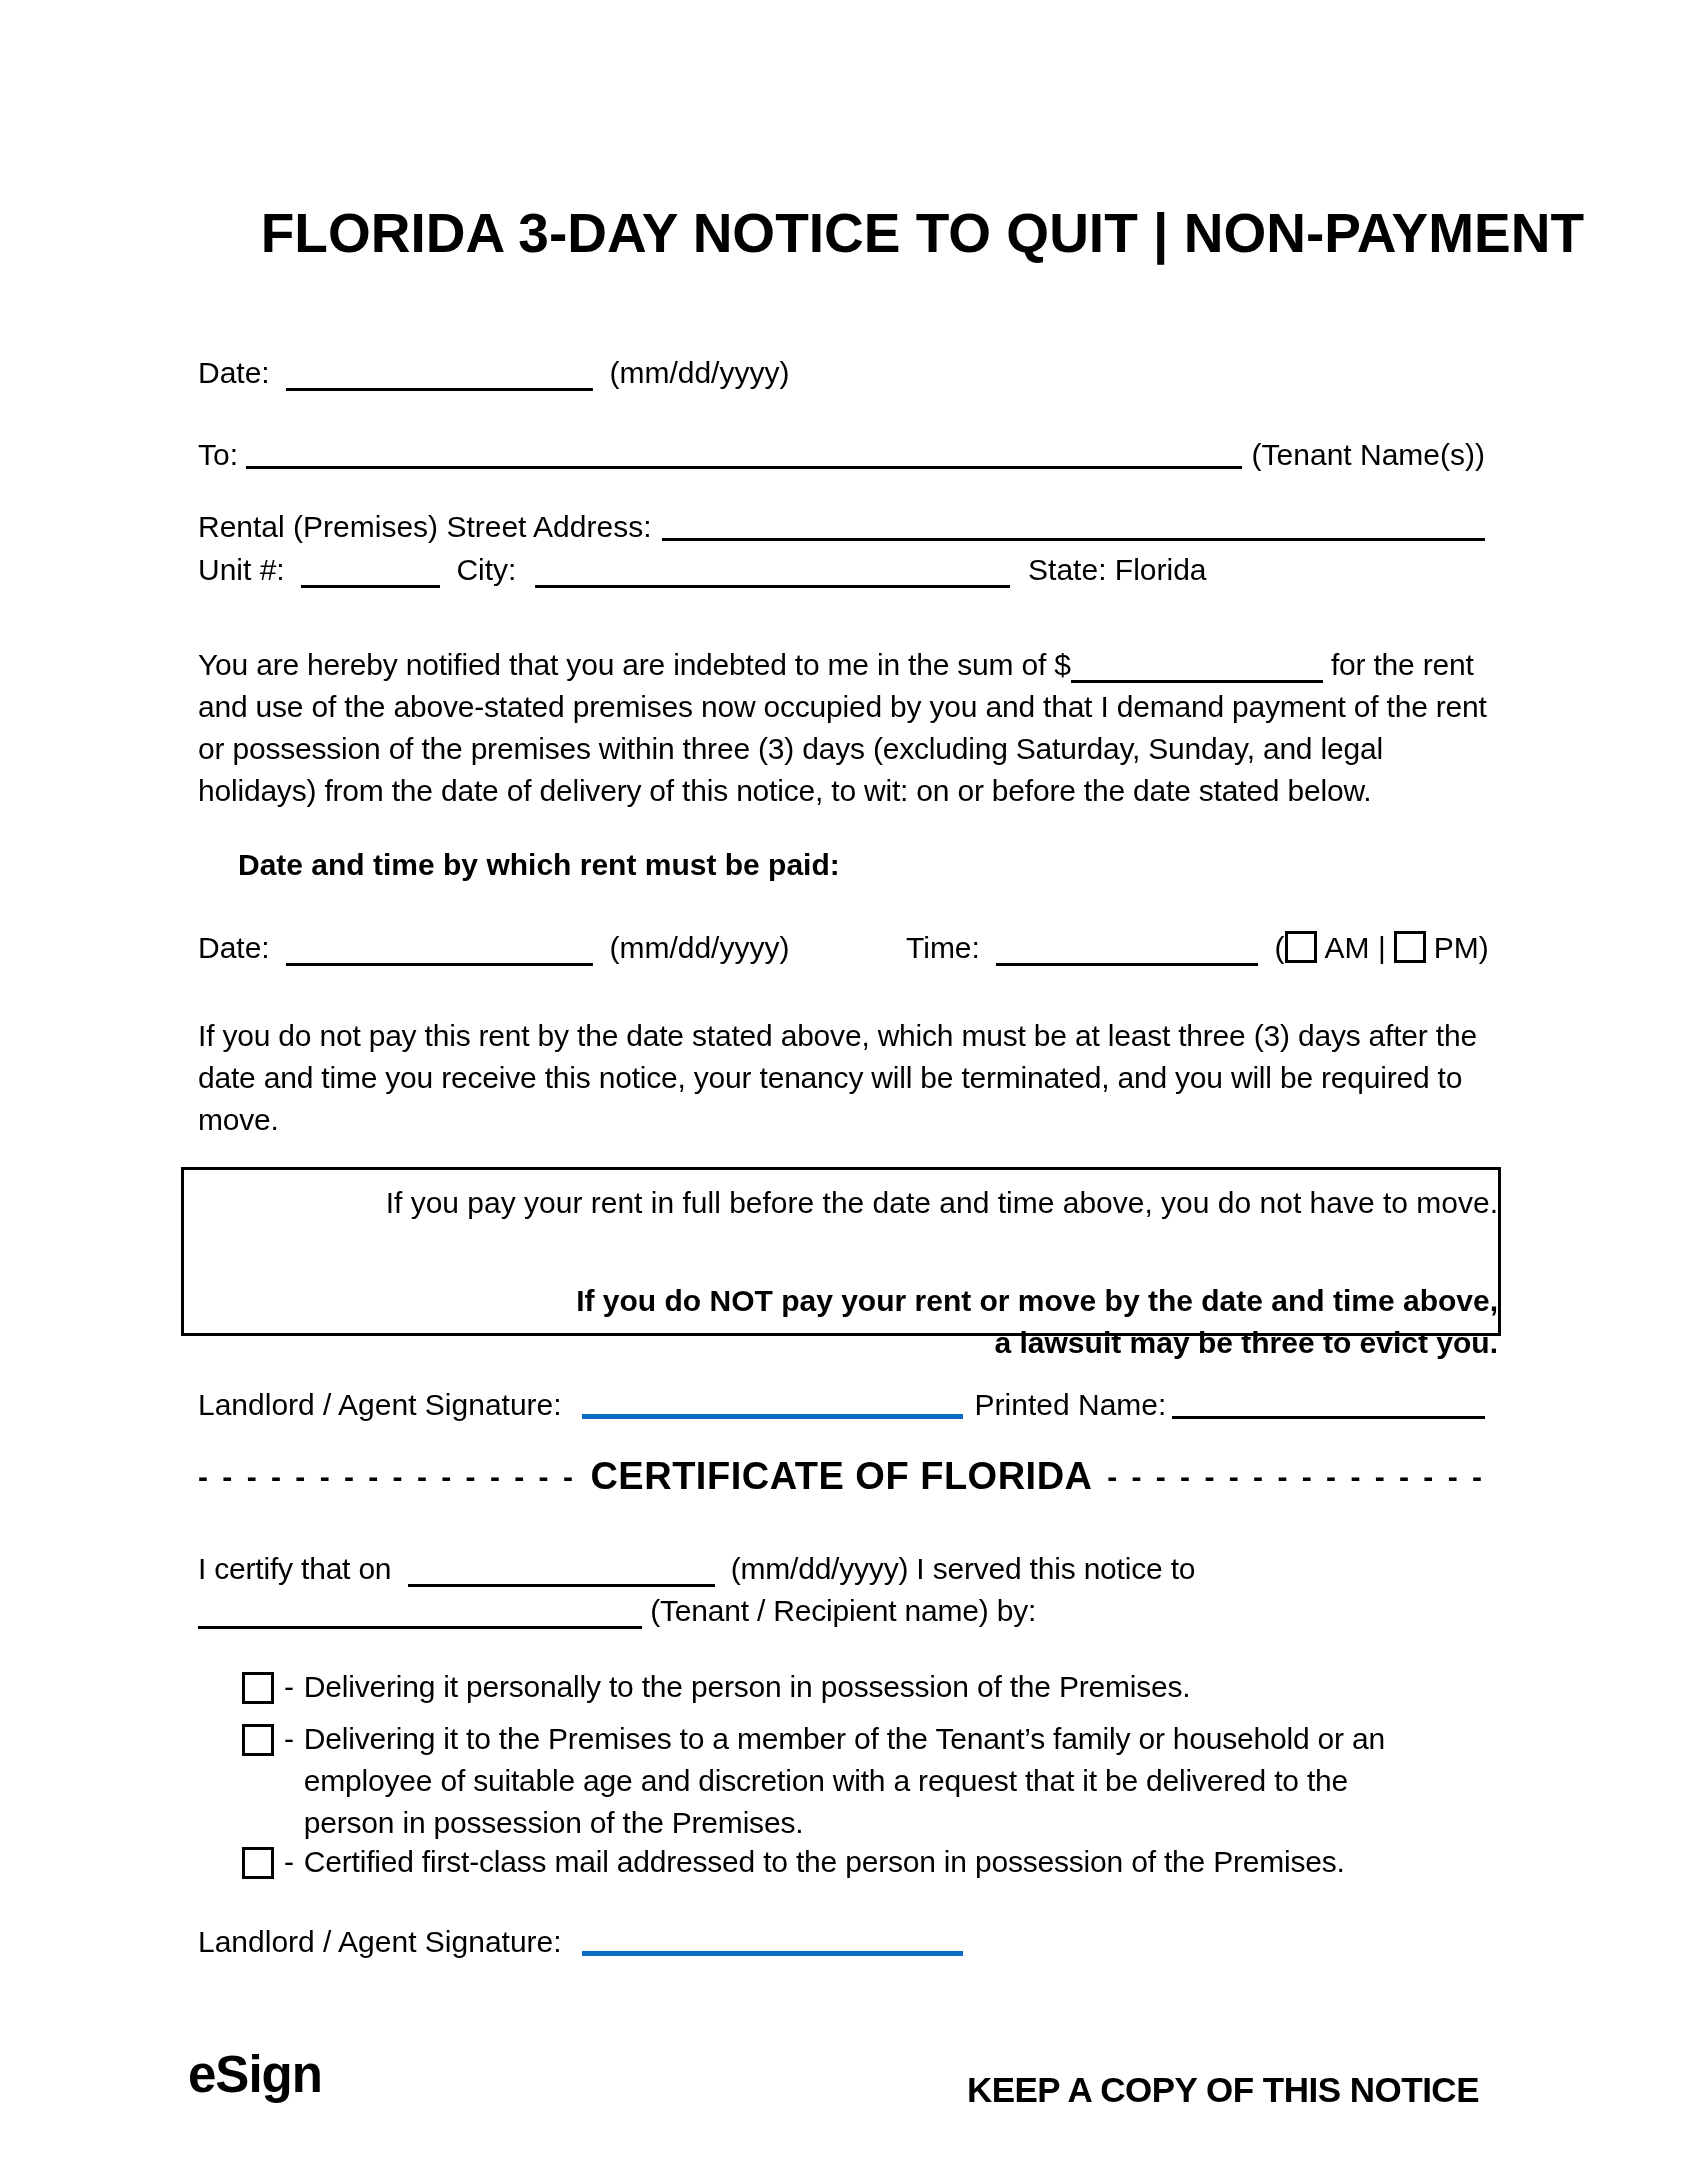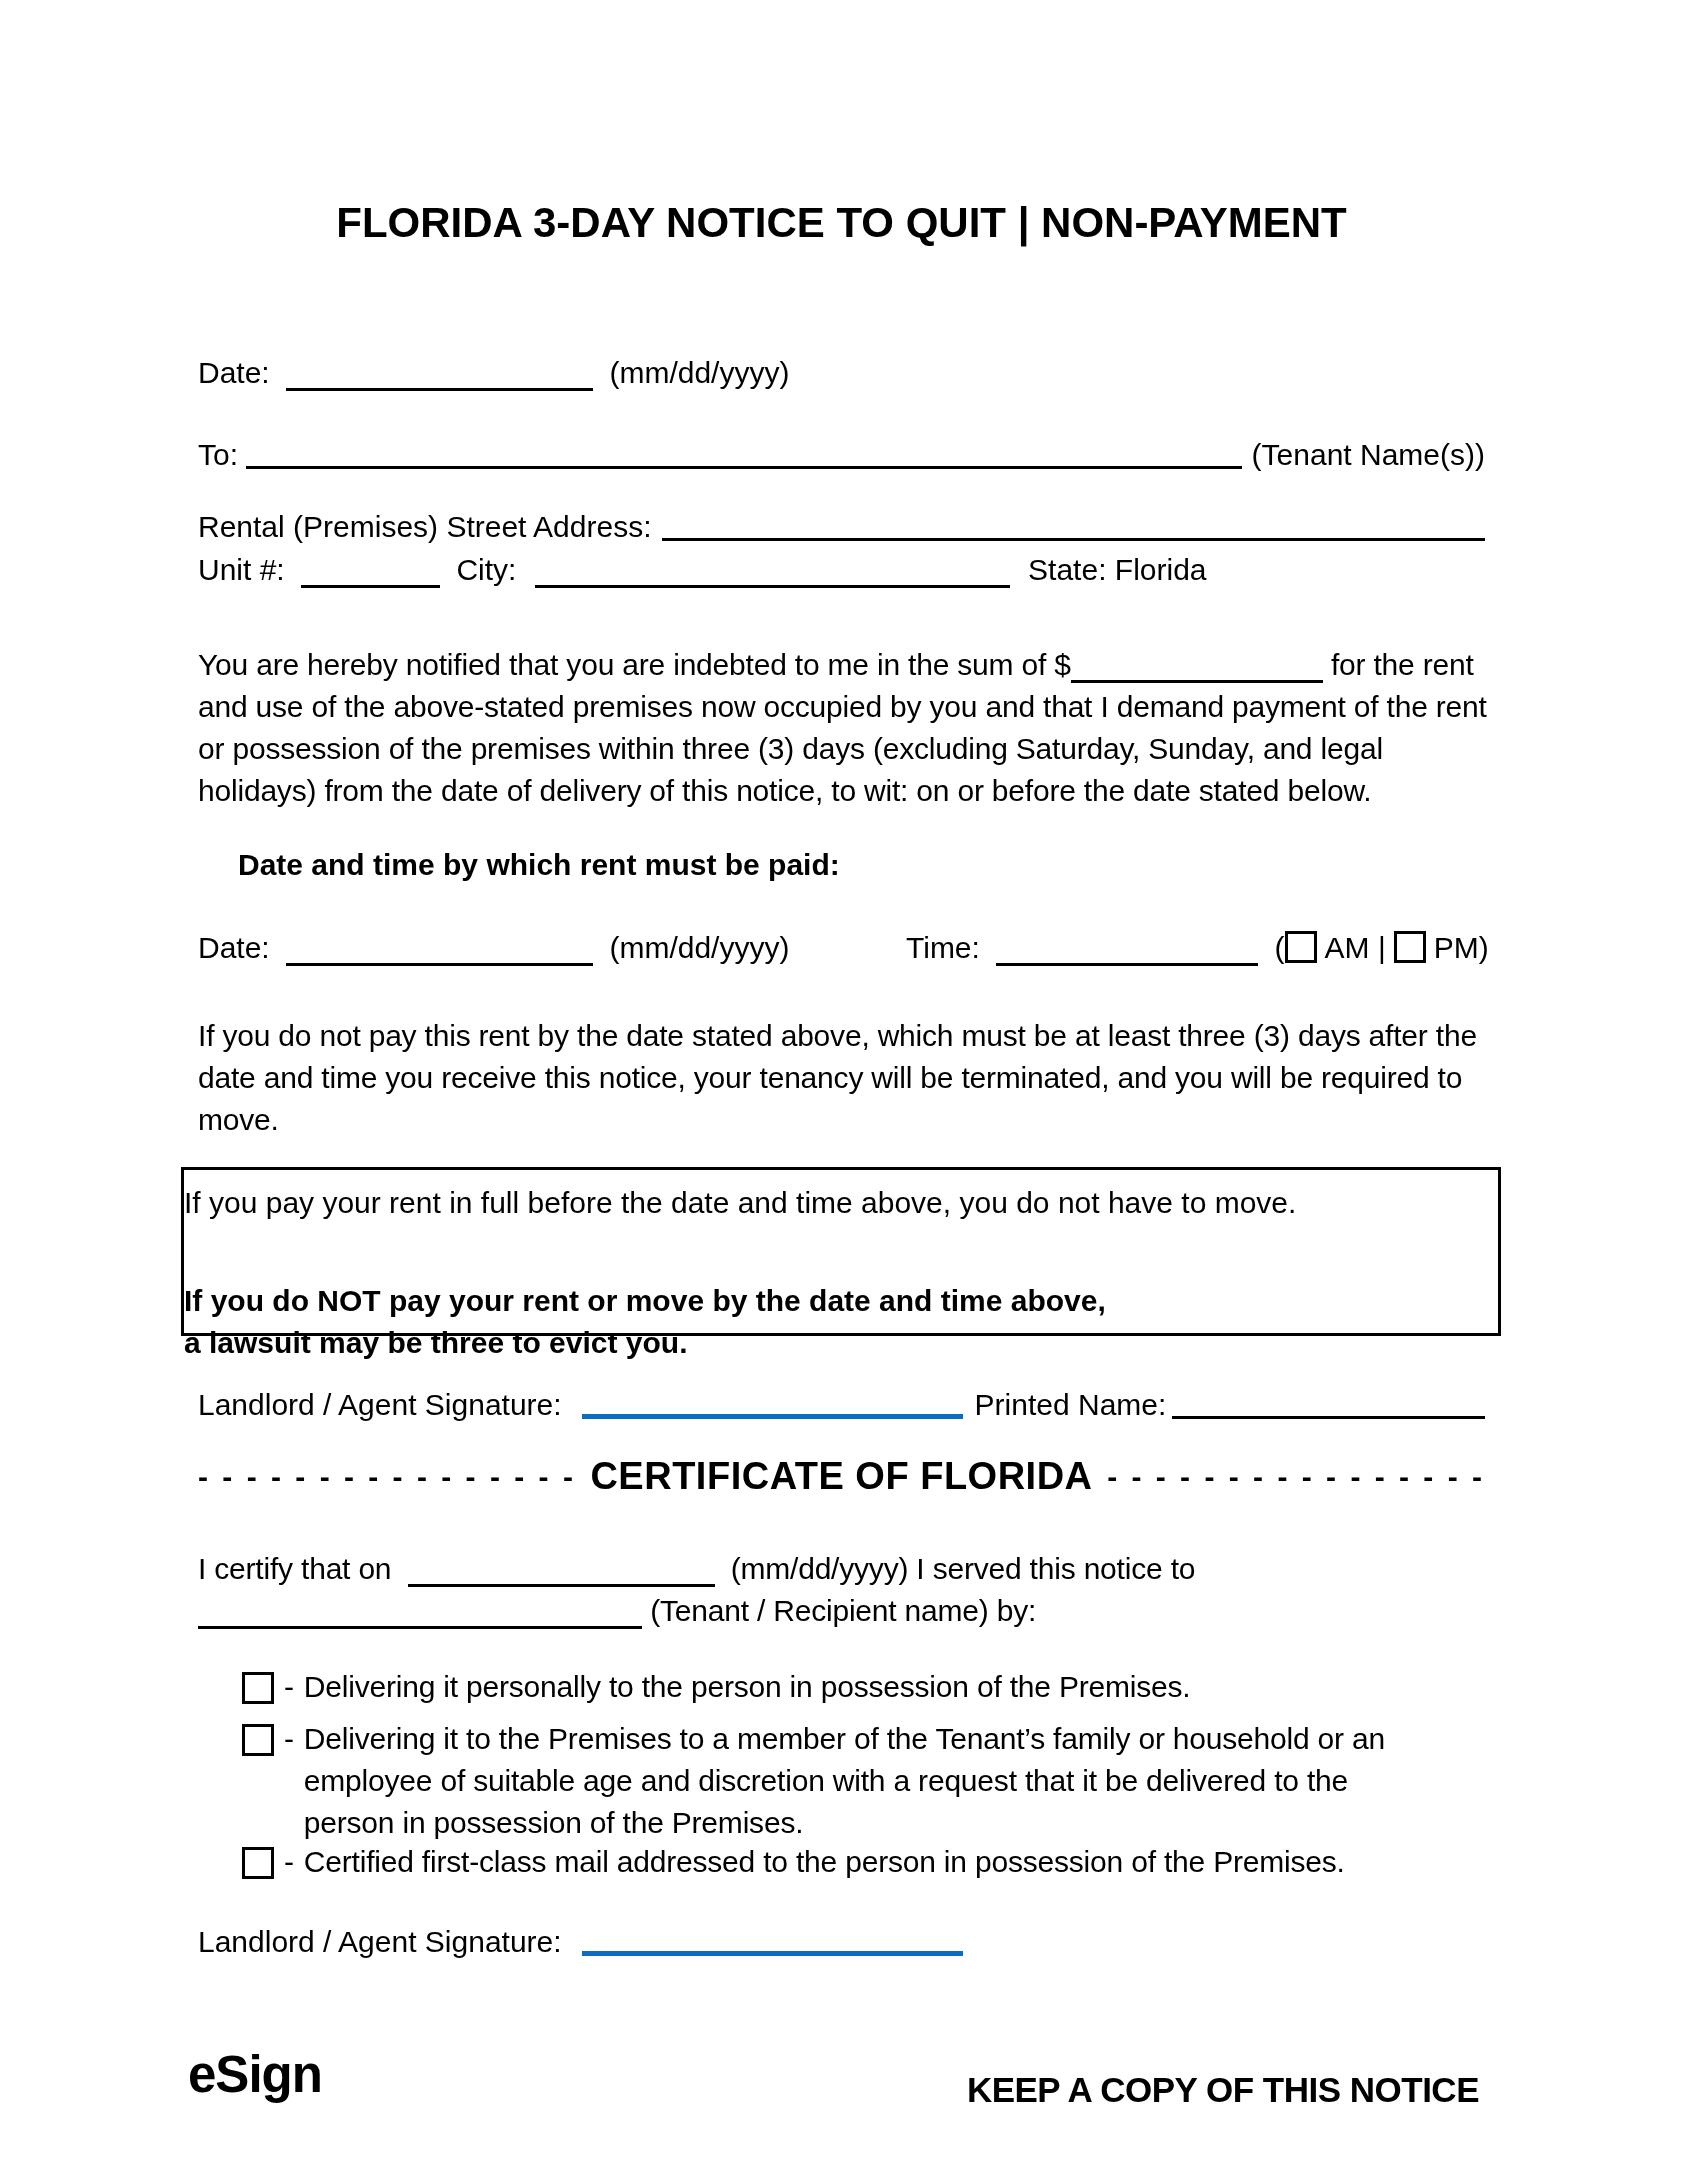--- a/index.html
+++ b/index.html
@@ -11,22 +11,22 @@
     color:#000;
     overflow:hidden;
   }
   .row{
     position:absolute;left:198px;width:1287px;
     font-size:30px;line-height:41px;white-space:nowrap;
   }
   .flex{display:flex;align-items:flex-end;}
   .bold{font-weight:bold;margin-left:40px;}
   .title{
-    position:absolute;top:194px;left:99px;width:1485px;
-    text-align:center;font-size:42px;font-weight:bold;line-height:57px;
+    position:absolute;top:205px;left:99px;width:1485px;
+    text-align:right;font-size:55px;font-weight:bold;line-height:57px;
     letter-spacing:0px;
   }
   .blank{
     display:inline-block;
     border-bottom:3px solid #000;
     height:30px;vertical-align:-8px;
   }
   .flex .blank{height:3px;vertical-align:baseline;margin-bottom:6px;}
   .blank.grow{flex:1 1 auto;}
   .blank.blue{border-bottom:5px solid #0a6cc2;}
@@ -38,21 +38,21 @@
   }
   .pre{white-space:pre;}
   .cb{
     display:inline-block;width:26px;height:26px;
     border:3px solid #000;background:#fff;
     vertical-align:-5px;
   }
   .warnbox{
     position:absolute;left:181px;top:1167px;width:1320px;height:169px;
     border:3px solid #000;box-sizing:border-box;
-    text-align:left;font-size:30px;
+    text-align:right;font-size:30px;
   }
   .warnbox .l1{margin-top:12px;line-height:41px;}
   .warnbox .b1{margin-top:57px;line-height:42px;font-weight:bold;}
   .warnbox .b2{line-height:42px;font-weight:bold;}
   .cos{
     position:absolute;left:198px;top:1455px;width:1287px;
     display:flex;align-items:center;justify-content:space-between;
   }
   .cos .dash{font-size:30px;font-weight:bold;letter-spacing:3px;white-space:nowrap;}
   .cos .cos-title{font-size:38px;font-weight:bold;white-space:nowrap;letter-spacing:0.5px;}

